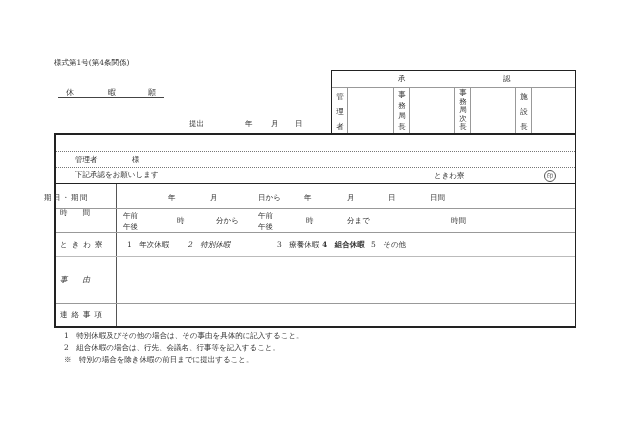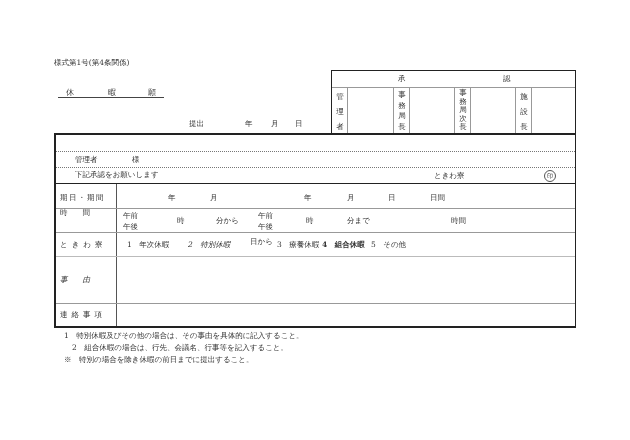--- a/index.html
+++ b/index.html
@@ -98,24 +98,24 @@
   <div class="line dark" style="left:54px;top:183px;width:522px;height:1px;"></div>
 
   <div class="line" style="left:116px;top:184px;width:1px;height:142px;"></div>
 
   <div class="line grey" style="left:56px;top:208px;width:519px;height:1px;"></div>
   <div class="line grey" style="left:56px;top:232px;width:519px;height:1px;"></div>
   <div class="line" style="left:56px;top:256px;width:519px;height:1px;background:#bbb;"></div>
   <div class="line grey" style="left:56px;top:303px;width:519px;height:1px;"></div>
 
   <div>
-    <div class="abs spaced" style="left:60px;top:193px;letter-spacing:1.5px;">期日・期間</div>
+    <div class="abs spaced" style="left:44px;top:193px;letter-spacing:1.5px;">期日・期間</div>
     <div class="abs" style="left:168px;top:193px;">年</div>
     <div class="abs" style="left:210px;top:193px;">月</div>
-    <div class="abs" style="left:250px;top:193px;margin-top:44px;">日から</div>
+    <div class="abs" style="left:258px;top:193px;">日から</div>
     <div class="abs" style="left:304px;top:193px;">年</div>
     <div class="abs" style="left:347px;top:193px;">月</div>
     <div class="abs" style="left:388px;top:193px;">日</div>
     <div class="abs" style="left:430px;top:193px;">日間</div>
   </div>
 
   <div>
     <div class="abs" style="left:60px;top:208px;">時　　間</div>
     <div class="abs" style="left:123px;top:211px;">午前</div>
     <div class="abs" style="left:123px;top:222px;">午後</div>
@@ -143,15 +143,15 @@
   </div>
 
   <div>
     <div class="abs" style="left:60px;top:310px;letter-spacing:4px;">連絡事項</div>
     <div class="abs" style="left:118px;top:305px;width:456px;height:20px;"></div>
   </div>
 </div>
 
 <div>
   <div class="abs" style="left:64px;top:331px;">1　特別休暇及びその他の場合は、その事由を具体的に記入すること。</div>
-  <div class="abs" style="left:72px;top:343px;text-align:center;">2　組合休暇の場合は、行先、会議名、行事等を記入すること。</div>
+  <div class="abs" style="left:64px;top:343px;text-align:center;">2　組合休暇の場合は、行先、会議名、行事等を記入すること。</div>
   <div class="abs" style="left:64px;top:355px;">※　特別の場合を除き休暇の前日までに提出すること。</div>
 </div>
 
 </body></html>

